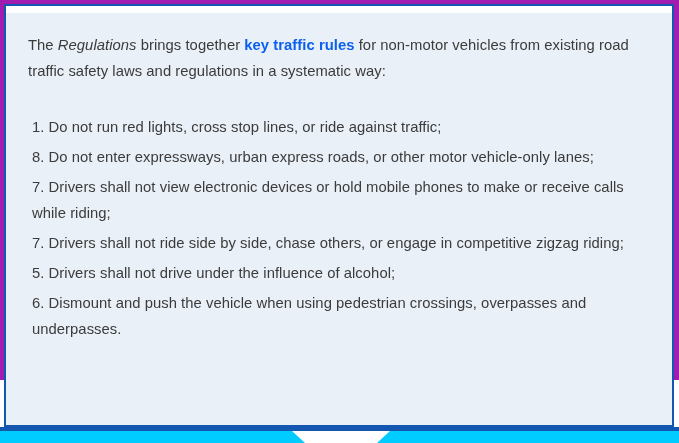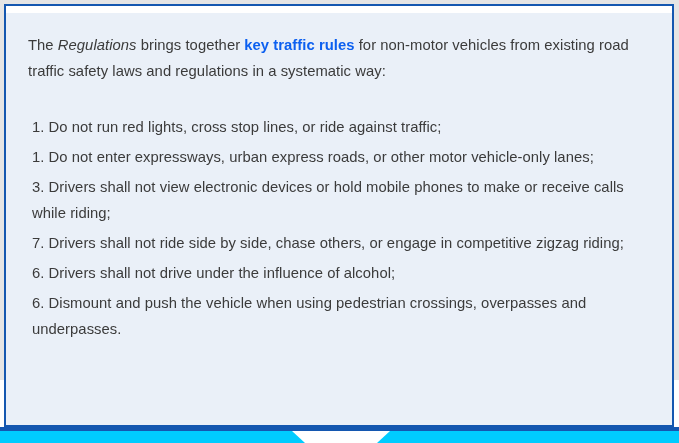--- a/index.html
+++ b/index.html
@@ -12,21 +12,21 @@
     width: 679px;
     height: 443px;
     overflow: hidden;
     font-family: "Liberation Sans", sans-serif;
   }
 
   #slide {
     position: relative;
     width: 679px;
     height: 380px;
-    background: #e5e5e5;
+    background: #a21caf;
   }
 
   
   .content-card {
     position: absolute;
     left: 4px;
     top: 4px;
     width: 670px;
     height: 423px;
     box-sizing: border-box;
@@ -107,24 +107,24 @@
   <div class="content-card">
     <div class="content-inner">
 
       <div class="body-text">
 
         <p class="para"><span>The </span><span class="em-title">Regulations</span><span> brings together </span><span class="hl">key traffic rules</span><span> for non-motor vehicles from existing road traffic safety laws and regulations in a systematic way:</span></p>
 
         <div class="para-gap"></div>
 
         <p class="rule-line">1. Do not run red lights, cross stop lines, or ride against traffic;</p>
-        <p class="rule-line">1. Do not enter expressways, urban express roads, or other motor vehicle-only lanes;</p>
-        <p class="rule-line">3. Drivers shall not view electronic devices or hold mobile phones to make or receive calls while riding;</p>
+        <p class="rule-line">8. Do not enter expressways, urban express roads, or other motor vehicle-only lanes;</p>
+        <p class="rule-line">7. Drivers shall not view electronic devices or hold mobile phones to make or receive calls while riding;</p>
         <p class="rule-line">7. Drivers shall not ride side by side, chase others, or engage in competitive zigzag riding;</p>
-        <p class="rule-line">6. Drivers shall not drive under the influence of alcohol;</p>
+        <p class="rule-line">5. Drivers shall not drive under the influence of alcohol;</p>
         <p class="rule-line">6. Dismount and push the vehicle when using pedestrian crossings, overpasses and underpasses.</p>
 
       </div>
 
     </div>
   </div>
 
   <div class="bottom-rule"></div>
 
   <div class="cyan-bar-wrap">

